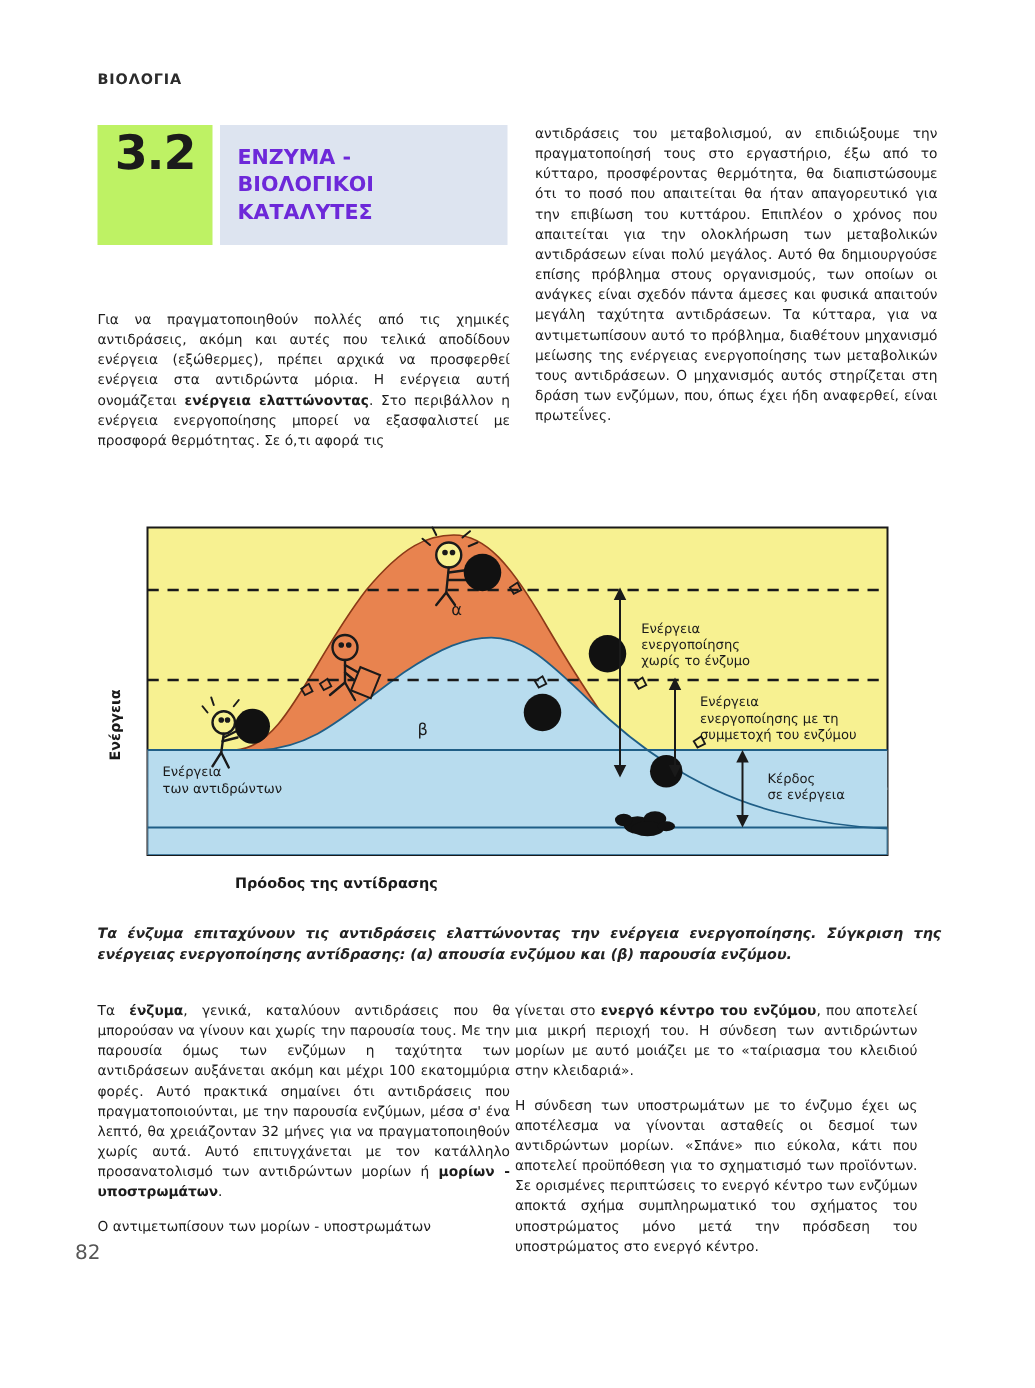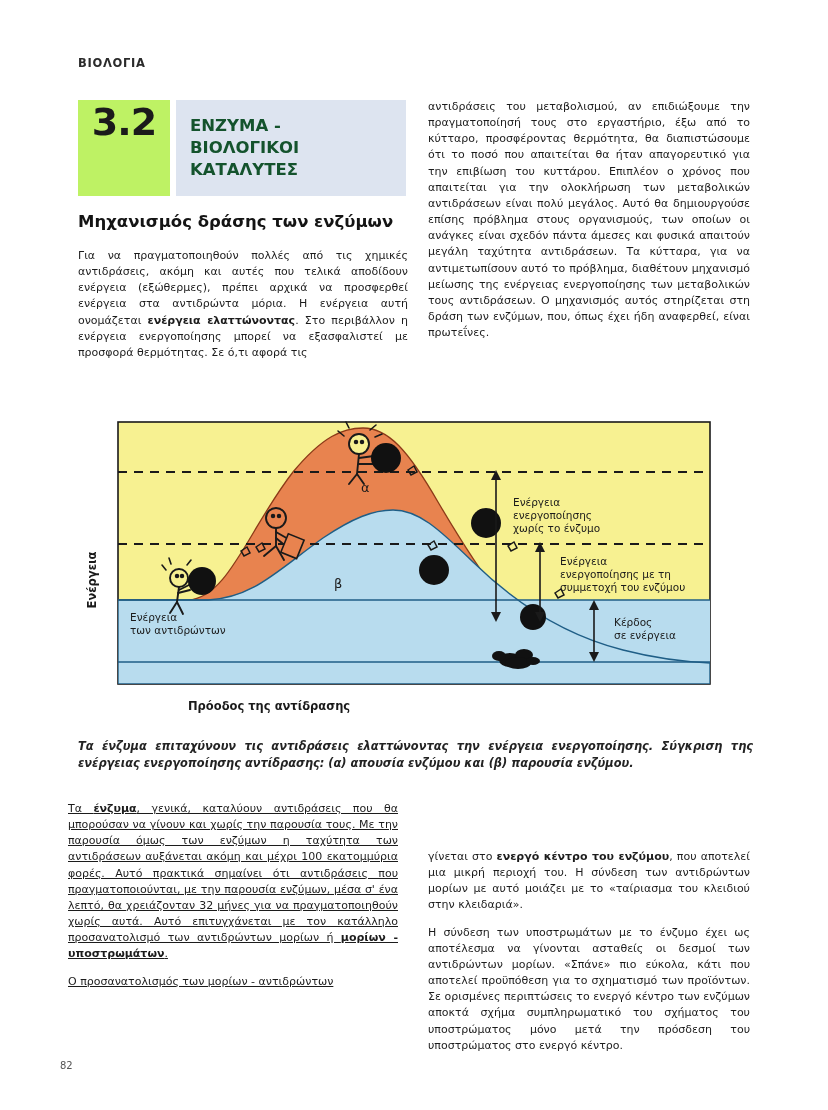--- a/index.html
+++ b/index.html
@@ -63,21 +63,21 @@
     flex: 1;
     display: flex;
     align-items: center;
     padding-left: 14px;
     box-sizing: border-box;
   }
   .section-title {
     font-size: 16.5px;
     font-weight: bold;
     line-height: 1.32;
-    color: #14532d;
+    color: #6d28d9;
     white-space: pre-line;
   }
 
   
   .subheading {
     position: absolute;
     left: 78px;
     top: 212px;
     width: 340px;
     font-size: 16.5px;
@@ -93,22 +93,22 @@
     text-align: justify;
     color: #1c1c1c;
     hyphens: none;
   }
   .col-text p { margin: 0 0 11px 0; }
   .col-text p:last-child { margin-bottom: 0; }
   .col-text b { font-weight: bold; }
 
   #col-left-top  { left: 78px;  top: 248px; width: 330px; }
   #col-right-top { left: 428px; top: 99px;  width: 322px; }
-  #col-left-bot  { left: 68px;  top: 801px; width: 330px; text-decoration: underline; }
-  #col-right-bot { left: 428px; top: 801px; width: 322px; margin-top: 48px; }
+  #col-left-bot  { left: 78px;  top: 801px; width: 330px; }
+  #col-right-bot { left: 412px; top: 801px; width: 322px; }
 
   
   .figure-wrap {
     position: absolute;
     left: 78px;
     top: 410px;
     width: 672px;
     height: 320px;
   }
   .figure-svg { display: block; }
@@ -123,22 +123,22 @@
     line-height: 1.5;
     text-align: justify;
     color: #232323;
     font-weight: bold;
   }
 
   
   .folio {
     position: absolute;
     left: 60px;
-    top: 1060px;
-    font-size: 10px;
+    top: 992px;
+    font-size: 16px;
     color: #555;
   }
 </style>
 </head>
 <body>
 
 <div class="page">
 
   <div class="running-head">ΒΙΟΛΟΓΙΑ</div>
 
@@ -146,21 +146,20 @@
     <div class="section-number-box">
       <span class="section-number">3.2</span>
     </div>
     <div class="section-title-box">
       <span class="section-title">ΕΝΖΥΜΑ -
 ΒΙΟΛΟΓΙΚΟΙ
 ΚΑΤΑΛΥΤΕΣ</span>
     </div>
   </div>
 
-  <div class="subheading">Μηχανισμός δράσης των ενζύμων</div>
 
   <div class="col-text" id="col-left-top">
       <p>Για να πραγματοποιηθούν πολλές από τις χημικές αντιδράσεις, ακόμη και αυτές που τελικά αποδίδουν ενέργεια (εξώθερμες), πρέπει αρχικά να προσφερθεί ενέργεια στα αντιδρώντα μόρια. Η ενέργεια αυτή ονομάζεται <b>ενέργεια ελαττώνοντας</b>. Στο περιβάλλον η ενέργεια ενεργοποίησης μπορεί να εξασφαλιστεί με προσφορά θερμότητας. Σε ό,τι αφορά τις</p>
     </div>
   <div class="col-text" id="col-right-top">
       <p>αντιδράσεις του μεταβολισμού, αν επιδιώξουμε την πραγματοποίησή τους στο εργαστήριο, έξω από το κύτταρο, προσφέροντας θερμότητα, θα διαπιστώσουμε ότι το ποσό που απαιτείται θα ήταν απαγορευτικό για την επιβίωση του κυττάρου. Επιπλέον ο χρόνος που απαιτείται για την ολοκλήρωση των μεταβολικών αντιδράσεων είναι πολύ μεγάλος. Αυτό θα δημιουργούσε επίσης πρόβλημα στους οργανισμούς, των οποίων οι ανάγκες είναι σχεδόν πάντα άμεσες και φυσικά απαιτούν μεγάλη ταχύτητα αντιδράσεων. Τα κύτταρα, για να αντιμετωπίσουν αυτό το πρόβλημα, διαθέτουν μηχανισμό μείωσης της ενέργειας ενεργοποίησης των μεταβολικών τους αντιδράσεων. Ο μηχανισμός αυτός στηρίζεται στη δράση των ενζύμων, που, όπως έχει ήδη αναφερθεί, είναι πρωτεΐνες.</p>
     </div>
 
   <div class="figure-wrap">
     <svg class="figure-svg" width="672" height="320" viewBox="0 0 672 320" xmlns="http://www.w3.org/2000/svg">
@@ -278,21 +277,21 @@
       <text id="lbl-yaxis" x="0" y="0" transform="translate(18,170) rotate(-90)" font-family="'DejaVu Sans',sans-serif" font-size="11.5" font-weight="bold" fill="#1a1a1a" text-anchor="middle">Ενέργεια</text>
 
       <text id="lbl-xaxis" x="110" y="300" font-family="'DejaVu Sans',sans-serif" font-size="11.5" font-weight="bold" fill="#1a1a1a">Πρόοδος της αντίδρασης</text>
     </svg>
   </div>
 
   <div class="fig-caption">Τα ένζυμα επιταχύνουν τις αντιδράσεις ελαττώνοντας την ενέργεια ενεργοποίησης. Σύγκριση της ενέργειας ενεργοποίησης αντίδρασης: (α) απουσία ενζύμου και (β) παρουσία ενζύμου.</div>
 
   <div class="col-text" id="col-left-bot">
       <p>Τα <b>ένζυμα</b>, γενικά, καταλύουν αντιδράσεις που θα μπορούσαν να γίνουν και χωρίς την παρουσία τους. Με την παρουσία όμως των ενζύμων η ταχύτητα των αντιδράσεων αυξάνεται ακόμη και μέχρι 100 εκατομμύρια φορές. Αυτό πρακτικά σημαίνει ότι αντιδράσεις που πραγματοποιούνται, με την παρουσία ενζύμων, μέσα σ' ένα λεπτό, θα χρειάζονταν 32 μήνες για να πραγματοποιηθούν χωρίς αυτά. Αυτό επιτυγχάνεται με τον κατάλληλο προσανατολισμό των αντιδρώντων μορίων ή <b>μορίων - υποστρωμάτων</b>.</p>
-      <p>Ο προσανατολισμός των μορίων - αντιδρώντων</p>
+      <p>Ο αντιμετωπίσουν των μορίων - υποστρωμάτων</p>
     </div>
   <div class="col-text" id="col-right-bot">
       <p>γίνεται στο <b>ενεργό κέντρο του ενζύμου</b>, που αποτελεί μια μικρή περιοχή του. Η σύνδεση των αντιδρώντων μορίων με αυτό μοιάζει με το «ταίριασμα του κλειδιού στην κλειδαριά».</p>
       <p>Η σύνδεση των υποστρωμάτων με το ένζυμο έχει ως αποτέλεσμα να γίνονται ασταθείς οι δεσμοί των αντιδρώντων μορίων. «Σπάνε» πιο εύκολα, κάτι που αποτελεί προϋπόθεση για το σχηματισμό των προϊόντων. Σε ορισμένες περιπτώσεις το ενεργό κέντρο των ενζύμων αποκτά σχήμα συμπληρωματικό του σχήματος του υποστρώματος μόνο μετά την πρόσδεση του υποστρώματος στο ενεργό κέντρο.</p>
     </div>
 
   <div class="folio">82</div>
 
 </div>
 

